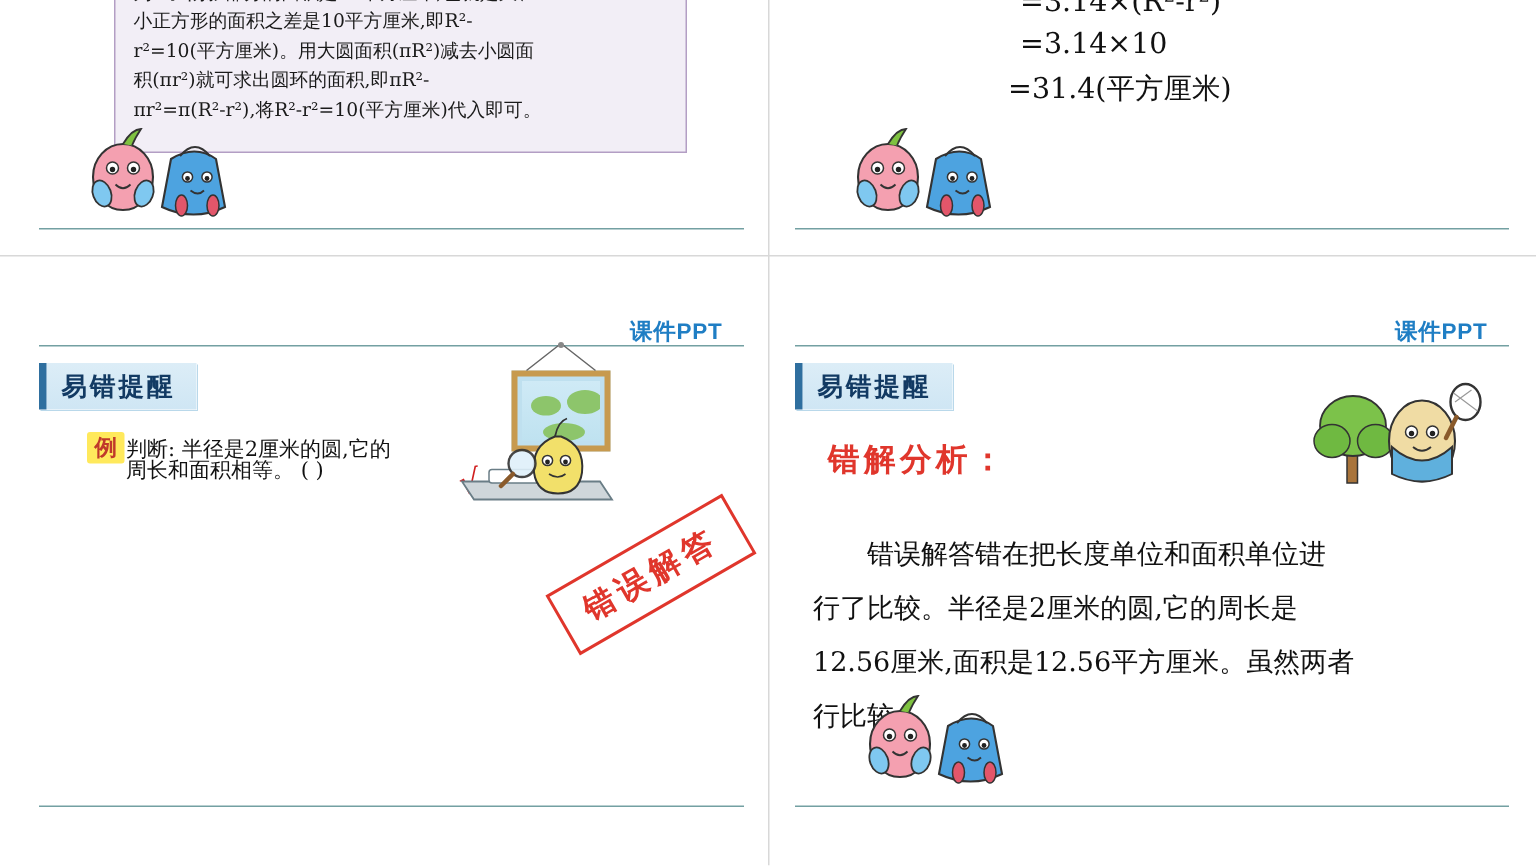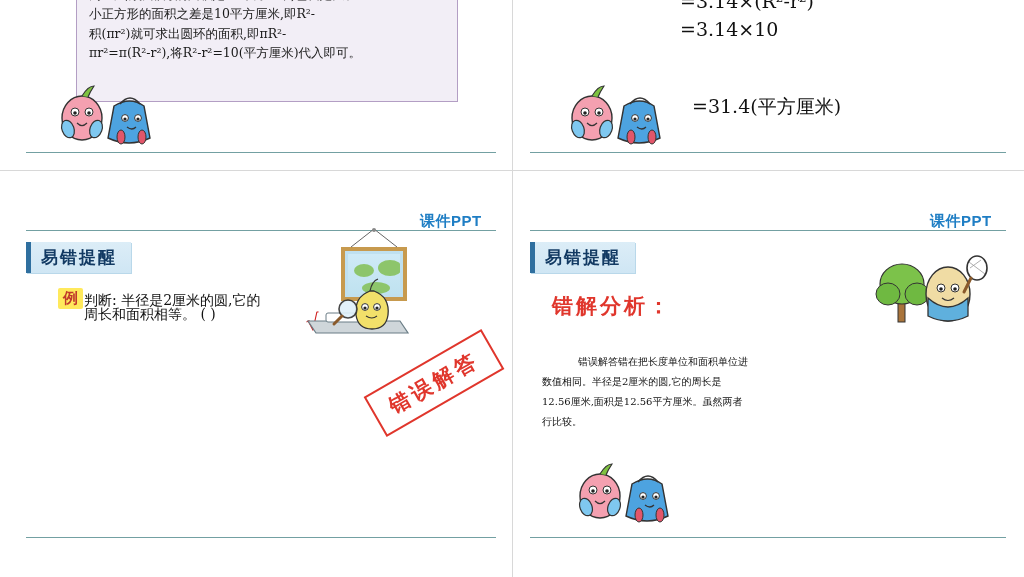--- a/index.html
+++ b/index.html
@@ -122,21 +122,21 @@
   .analysis-title{
     position:absolute;
     color:#e0362c;
     font-weight:bold;
     font-size:21px;
     letter-spacing:3px;
     font-family:"DejaVu Serif", serif;
   }
   .analysis-body{
     position:absolute;
-    font-size:10px;
+    font-size:18px;
     line-height:2.0;
     color:#111;
     font-family:"DejaVu Serif", serif;
     width:400px;
   }
   .analysis-body p{margin:0;white-space:nowrap;}
   .indent{padding-left:36px;}
   
   .frame{
     position:absolute;
@@ -156,20 +156,21 @@
 </head>
 <body>
 
 <div class="grid">
 
   <div class="slide">
 
     <div class="textbox" style="left:76px;top:-22px;width:382px;height:124px;">
       <div class="ln">为r²。阴影部分的面积是10平方厘米,也就是大、</div>
       <div class="ln">小正方形的面积之差是10平方厘米,即R²-</div>
+      <div class="ln">r²=10(平方厘米)。用大圆面积(πR²)减去小圆面</div>
       <div class="ln">积(πr²)就可求出圆环的面积,即πR²-</div>
       <div class="ln">πr²=π(R²-r²),将R²-r²=10(平方厘米)代入即可。</div>
     </div>
 
     <div class="char" style="left:52px;top:82px;">
       <svg width="108" height="72" viewBox="0 0 108 72">
 
         <ellipse cx="30" cy="36" rx="20" ry="22" fill="#f4a0b0" stroke="#333" stroke-width="1.4"></ellipse>
         <path d="M30 14 q6 -10 12 -10 q-4 6 -6 11" fill="#7fc241" stroke="#333" stroke-width="1.2"></path>
         <circle cx="23" cy="30" r="4" fill="#fff" stroke="#333" stroke-width="1"></circle>
@@ -191,21 +192,21 @@
         <ellipse cx="90" cy="55" rx="4" ry="7" fill="#e2566a" stroke="#333" stroke-width="1"></ellipse>
       </svg>
     </div>
 
     <div class="rule" style="left:26px;top:152px;width:470px;"></div>
   </div>
 
   <div class="slide">
     <div class="formula" style="left:168px;top:-10px;">=3.14×(R²-r²)</div>
     <div class="formula" style="left:168px;top:18px;">=3.14×10</div>
-    <div class="formula" style="left:180px;top:46px;margin-top:48px;">=31.4(平方厘米)</div>
+    <div class="formula" style="left:160px;top:46px;">=31.4(平方厘米)</div>
 
     <div class="char" style="left:50px;top:82px;">
       <svg width="108" height="72" viewBox="0 0 108 72">
         <ellipse cx="30" cy="36" rx="20" ry="22" fill="#f4a0b0" stroke="#333" stroke-width="1.4"></ellipse>
         <path d="M30 14 q6 -10 12 -10 q-4 6 -6 11" fill="#7fc241" stroke="#333" stroke-width="1.2"></path>
         <circle cx="23" cy="30" r="4" fill="#fff" stroke="#333" stroke-width="1"></circle>
         <circle cx="37" cy="30" r="4" fill="#fff" stroke="#333" stroke-width="1"></circle>
         <circle cx="23" cy="31" r="1.8" fill="#222"></circle>
         <circle cx="37" cy="31" r="1.8" fill="#222"></circle>
         <path d="M25 41 q5 5 10 0" fill="none" stroke="#333" stroke-width="1.2"></path>
@@ -282,21 +283,21 @@
     <div class="rule" style="left:18px;top:60px;width:476px;"></div>
 
     <div class="banner" style="left:18px;top:72px;">
       <span>易错提醒</span>
     </div>
 
     <div class="analysis-title" style="left:40px;top:122px;">错解分析：</div>
 
     <div class="analysis-body" style="left:30px;top:182px;">
       <p class="indent">错误解答错在把长度单位和面积单位进</p>
-      <p>数值相同。半径是2厘米的圆,它的周长是</p>
+      <p>行了比较。半径是2厘米的圆,它的周长是</p>
       <p>12.56厘米,面积是12.56平方厘米。虽然两者</p>
       <p>行比较。</p>
     </div>
 
     <div class="char" style="left:360px;top:78px;">
       <svg width="130" height="84" viewBox="0 0 130 84">
 
         <rect x="26" y="48" width="7" height="26" fill="#a9743b" stroke="#333" stroke-width="1"></rect>
         <ellipse cx="30" cy="36" rx="22" ry="20" fill="#7cc24a" stroke="#333" stroke-width="1.2"></ellipse>
         <ellipse cx="16" cy="46" rx="12" ry="11" fill="#6fb941" stroke="#333" stroke-width="1"></ellipse>

